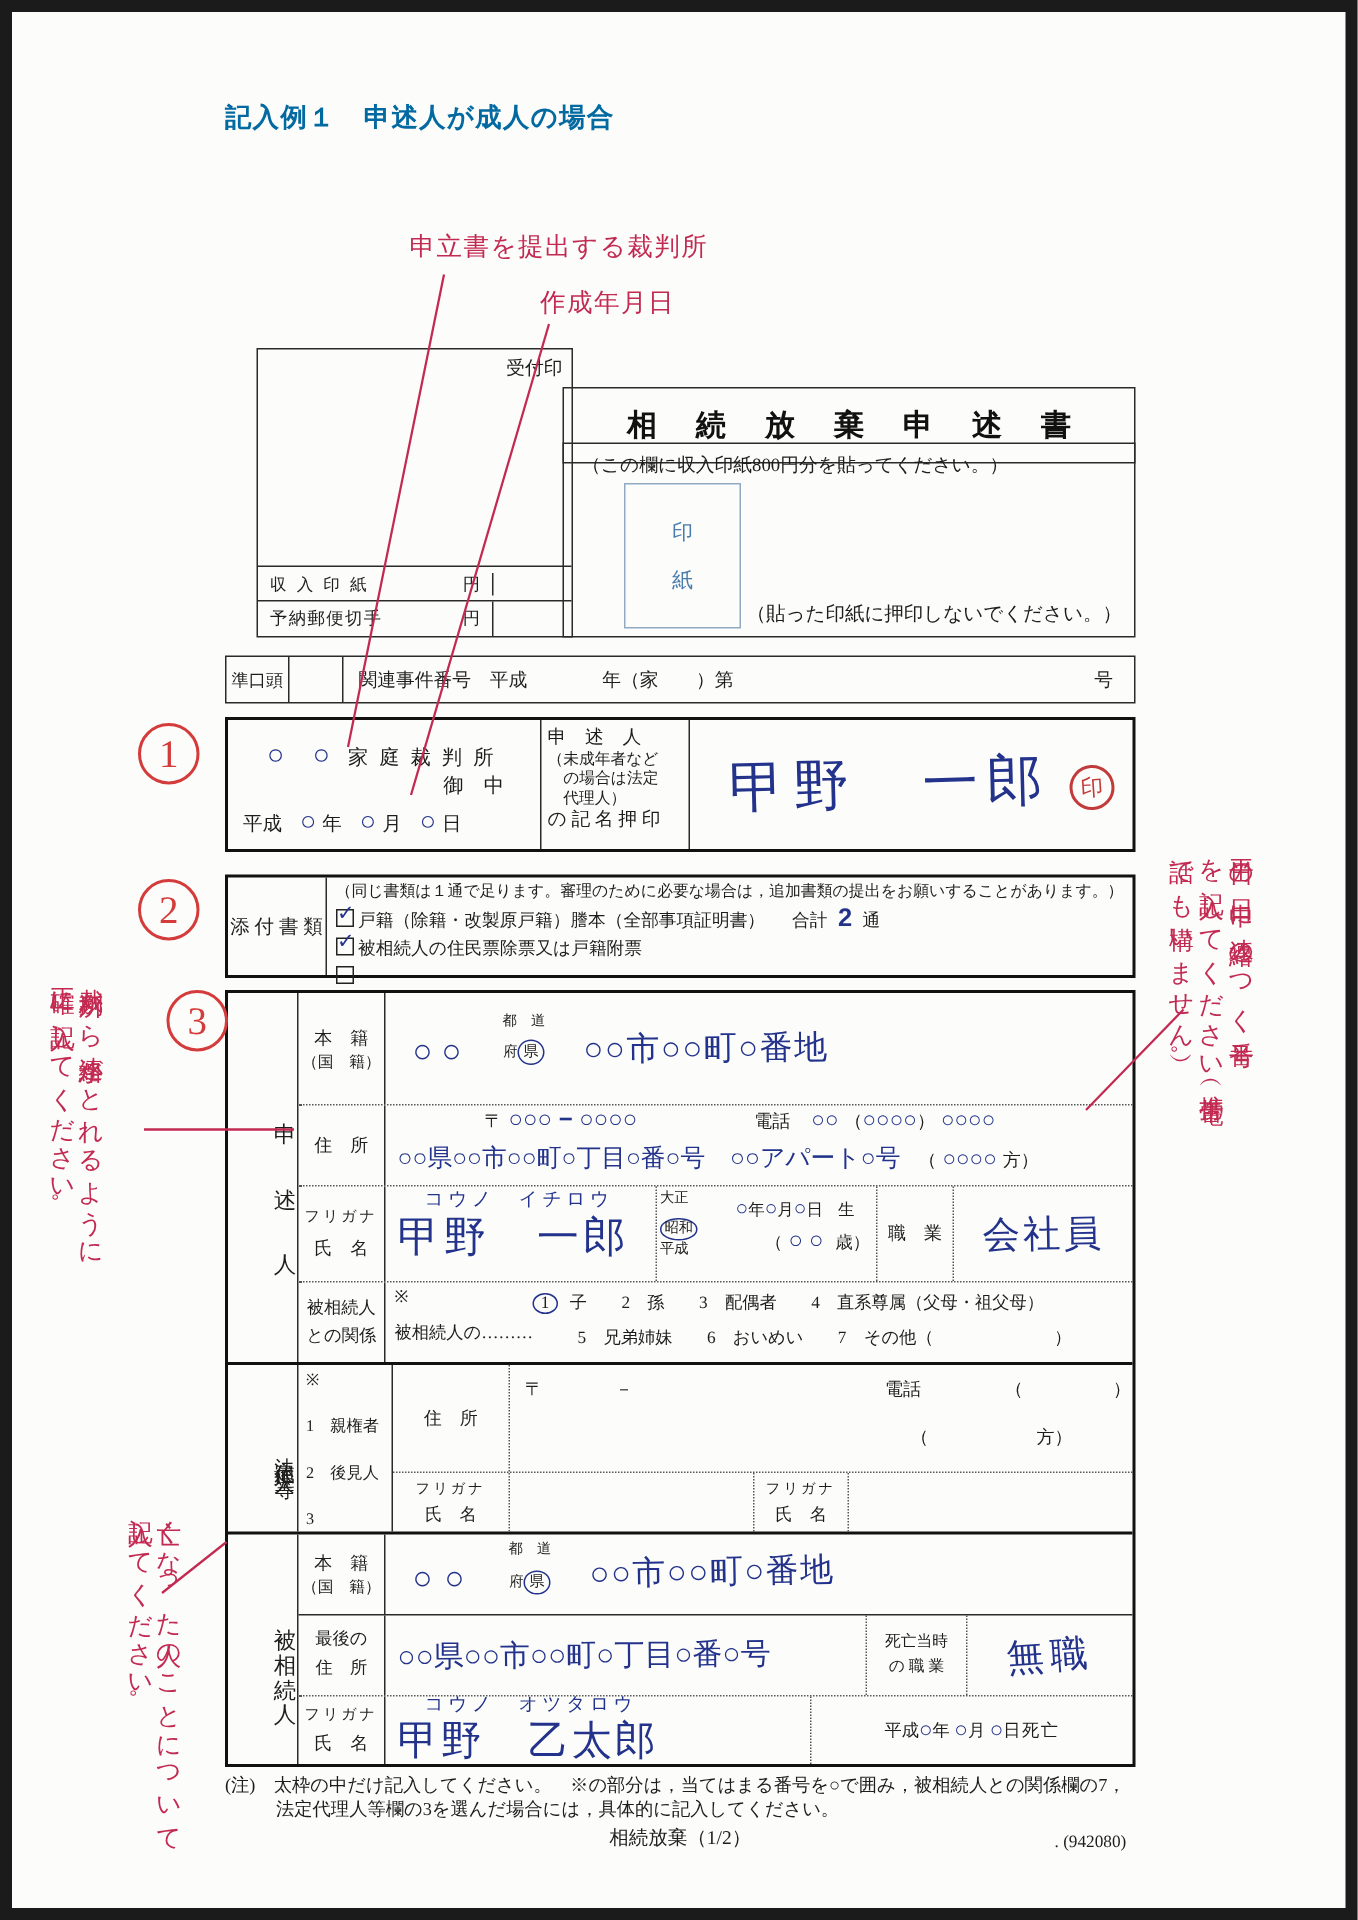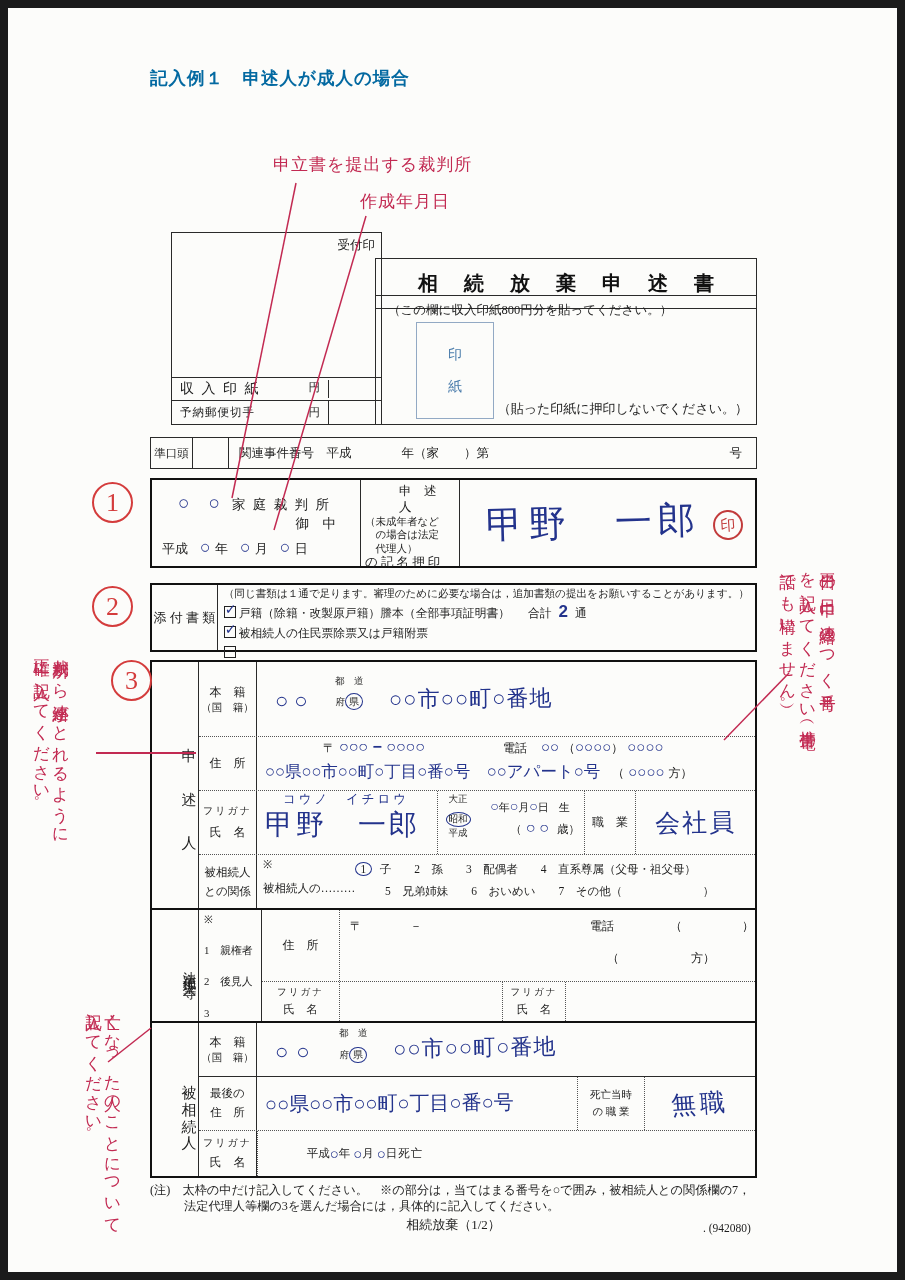--- a/index.html
+++ b/index.html
@@ -54,21 +54,21 @@
   <div class="abs gothic" style="left:142px;top:58px;font-size:17.5px;font-weight:bold;letter-spacing:1px;color:#0369a1;">記入例１　申述人が成人の場合</div>
 
   <div class="abs red-note" style="left:265px;top:145px;font-size:17px;letter-spacing:1px;">申立書を提出する裁判所</div>
   <div class="abs red-note" style="left:352px;top:182px;font-size:17px;letter-spacing:1px;">作成年月日</div>
 
   <div class="abs box" style="left:142px;top:224px;width:211px;height:193px;margin-left:21px;">
     <div class="abs print" style="right:6px;top:4px;font-size:12.5px;">受付印</div>
     <div class="abs" style="left:0;bottom:0;width:100%;">
       <div class="row sol-t" style="height:23px;align-items:center;">
         <div class="sol-r" style="width:157px;display:flex;justify-content:space-between;padding:0 8px;">
-          <span class="print" style="font-size:14px;letter-spacing:2px;">収 入 印 紙</span>
+          <span class="print" style="font-size:11px;letter-spacing:2px;">収 入 印 紙</span>
           <span class="print" style="font-size:11.5px;">円</span>
         </div>
         <div class="flex1"></div>
       </div>
       <div class="row sol-t" style="height:24px;align-items:center;">
         <div class="sol-r" style="width:157px;display:flex;justify-content:space-between;padding:0 8px;height:100%;align-items:center;">
           <span class="print" style="font-size:11.5px;letter-spacing:1px;">予納郵便切手</span>
           <span class="print" style="font-size:11.5px;">円</span>
         </div>
         <div class="flex1"></div>
@@ -107,21 +107,21 @@
         <span class="print" style="font-size:13px;">平成</span>
         <span class="hw" style="font-size:18px;font-weight:bold;margin-left:8px;">○</span>
         <span class="print" style="font-size:13px;">年</span>
         <span class="hw" style="font-size:18px;font-weight:bold;margin-left:8px;">○</span>
         <span class="print" style="font-size:13px;">月</span>
         <span class="hw" style="font-size:18px;font-weight:bold;margin-left:8px;">○</span>
         <span class="print" style="font-size:13px;">日</span>
       </div>
     </div>
     <div style="width:100px;border-left:1.4px solid var(--line);border-right:1.4px solid var(--line);padding:4px 4px;line-height:1.25;">
-      <div class="print" style="font-size:12.5px;margin-left:34px;">申　述　人</div>
+      <div class="print" style="font-size:12.5px;">申　述　人</div>
       <div class="print" style="font-size:10.5px;">（未成年者など</div>
       <div class="print" style="font-size:10.5px;font-family:Liberation Serif, serif;">　の場合は法定</div>
       <div class="print" style="font-size:10.5px;">　代理人）</div>
       <div class="print" style="font-size:12.5px;">の 記 名 押 印</div>
     </div>
     <div class="flex1" style="position:relative;">
       <span class="abs hw" style="left:26px;top:18px;font-size:37px;letter-spacing:6px;transform:rotate(-1.5deg);">甲野　一郎</span>
       <div class="abs seal" style="right:12px;top:30px;">
         <span>印</span>
       </div>
@@ -191,21 +191,21 @@
         <div class="row dot-t" style="height:64px;">
           <div class="lblcell sol-r">
             <span class="print" style="font-size:10px;letter-spacing:2px;">フリガナ</span>
             <span class="print" style="font-size:12px;margin-top:6px;">氏　名</span>
           </div>
           <div style="width:180px;position:relative;">
             <span class="abs hw" style="left:26px;top:0px;font-size:12.5px;letter-spacing:3px;">コウノ　イチロウ</span>
             <span class="abs hw" style="left:8px;top:15px;font-size:28px;letter-spacing:3px;">甲野　一郎</span>
           </div>
           <div class="dot-l" style="width:147px;display:flex;padding:2px 0 0 2px;">
-            <div style="width:36px;text-align:center;line-height:1.35;">
+            <div style="width:36px;text-align:left;line-height:1.35;">
               <div class="print" style="font-size:9.5px;">大正</div>
               <div><span class="circle-blue print" style="font-size:9.5px;padding:0 2px;">昭和</span></div>
               <div class="print" style="font-size:9.5px;">平成</div>
             </div>
             <div style="flex:1;">
               <div style="white-space:nowrap;margin-top:4px;text-align:center;">
                 <span class="hw" style="font-size:14px;font-weight:bold;">○</span><span class="print" style="font-size:11px;">年</span><span class="hw" style="font-size:14px;font-weight:bold;">○</span><span class="print" style="font-size:11px;">月</span><span class="hw" style="font-size:14px;font-weight:bold;">○</span><span class="print" style="font-size:11px;">日</span>
                 <span class="print" style="font-size:11px;margin-left:6px;">生</span>
               </div>
               <div style="text-align:right;padding-right:4px;margin-top:4px;white-space:nowrap;">
@@ -306,20 +306,24 @@
           <div style="width:110px;display:flex;align-items:center;justify-content:center;">
             <span class="hw" style="font-size:25px;letter-spacing:4px;transform:rotate(-4deg);">無職</span>
           </div>
         </div>
 
         <div class="row dot-t" style="height:47px;">
           <div class="lblcell sol-r">
             <span class="print" style="font-size:10px;letter-spacing:2px;">フリガナ</span>
             <span class="print" style="font-size:12px;margin-top:4px;">氏　名</span>
           </div>
+          <div class="flex1" style="position:relative;">
+            <span class="abs hw" style="left:26px;top:-3px;font-size:12.5px;letter-spacing:3px;">コウノ　オツタロウ</span>
+            <span class="abs hw" style="left:8px;top:11px;font-size:27px;letter-spacing:2px;">甲野　乙太郎</span>
+          </div>
           <div class="dot-l" style="width:215px;display:flex;align-items:center;justify-content:center;white-space:nowrap;">
             <span class="print" style="font-size:11.5px;">平成</span>
             <span class="hw" style="font-size:15px;font-weight:bold;">○</span>
             <span class="print" style="font-size:11.5px;margin-right:3px;">年</span>
             <span class="hw" style="font-size:15px;font-weight:bold;">○</span>
             <span class="print" style="font-size:11.5px;margin-right:3px;">月</span>
             <span class="hw" style="font-size:15px;font-weight:bold;">○</span>
             <span class="print" style="font-size:11.5px;letter-spacing:1px;">日死亡</span>
           </div>
         </div>

